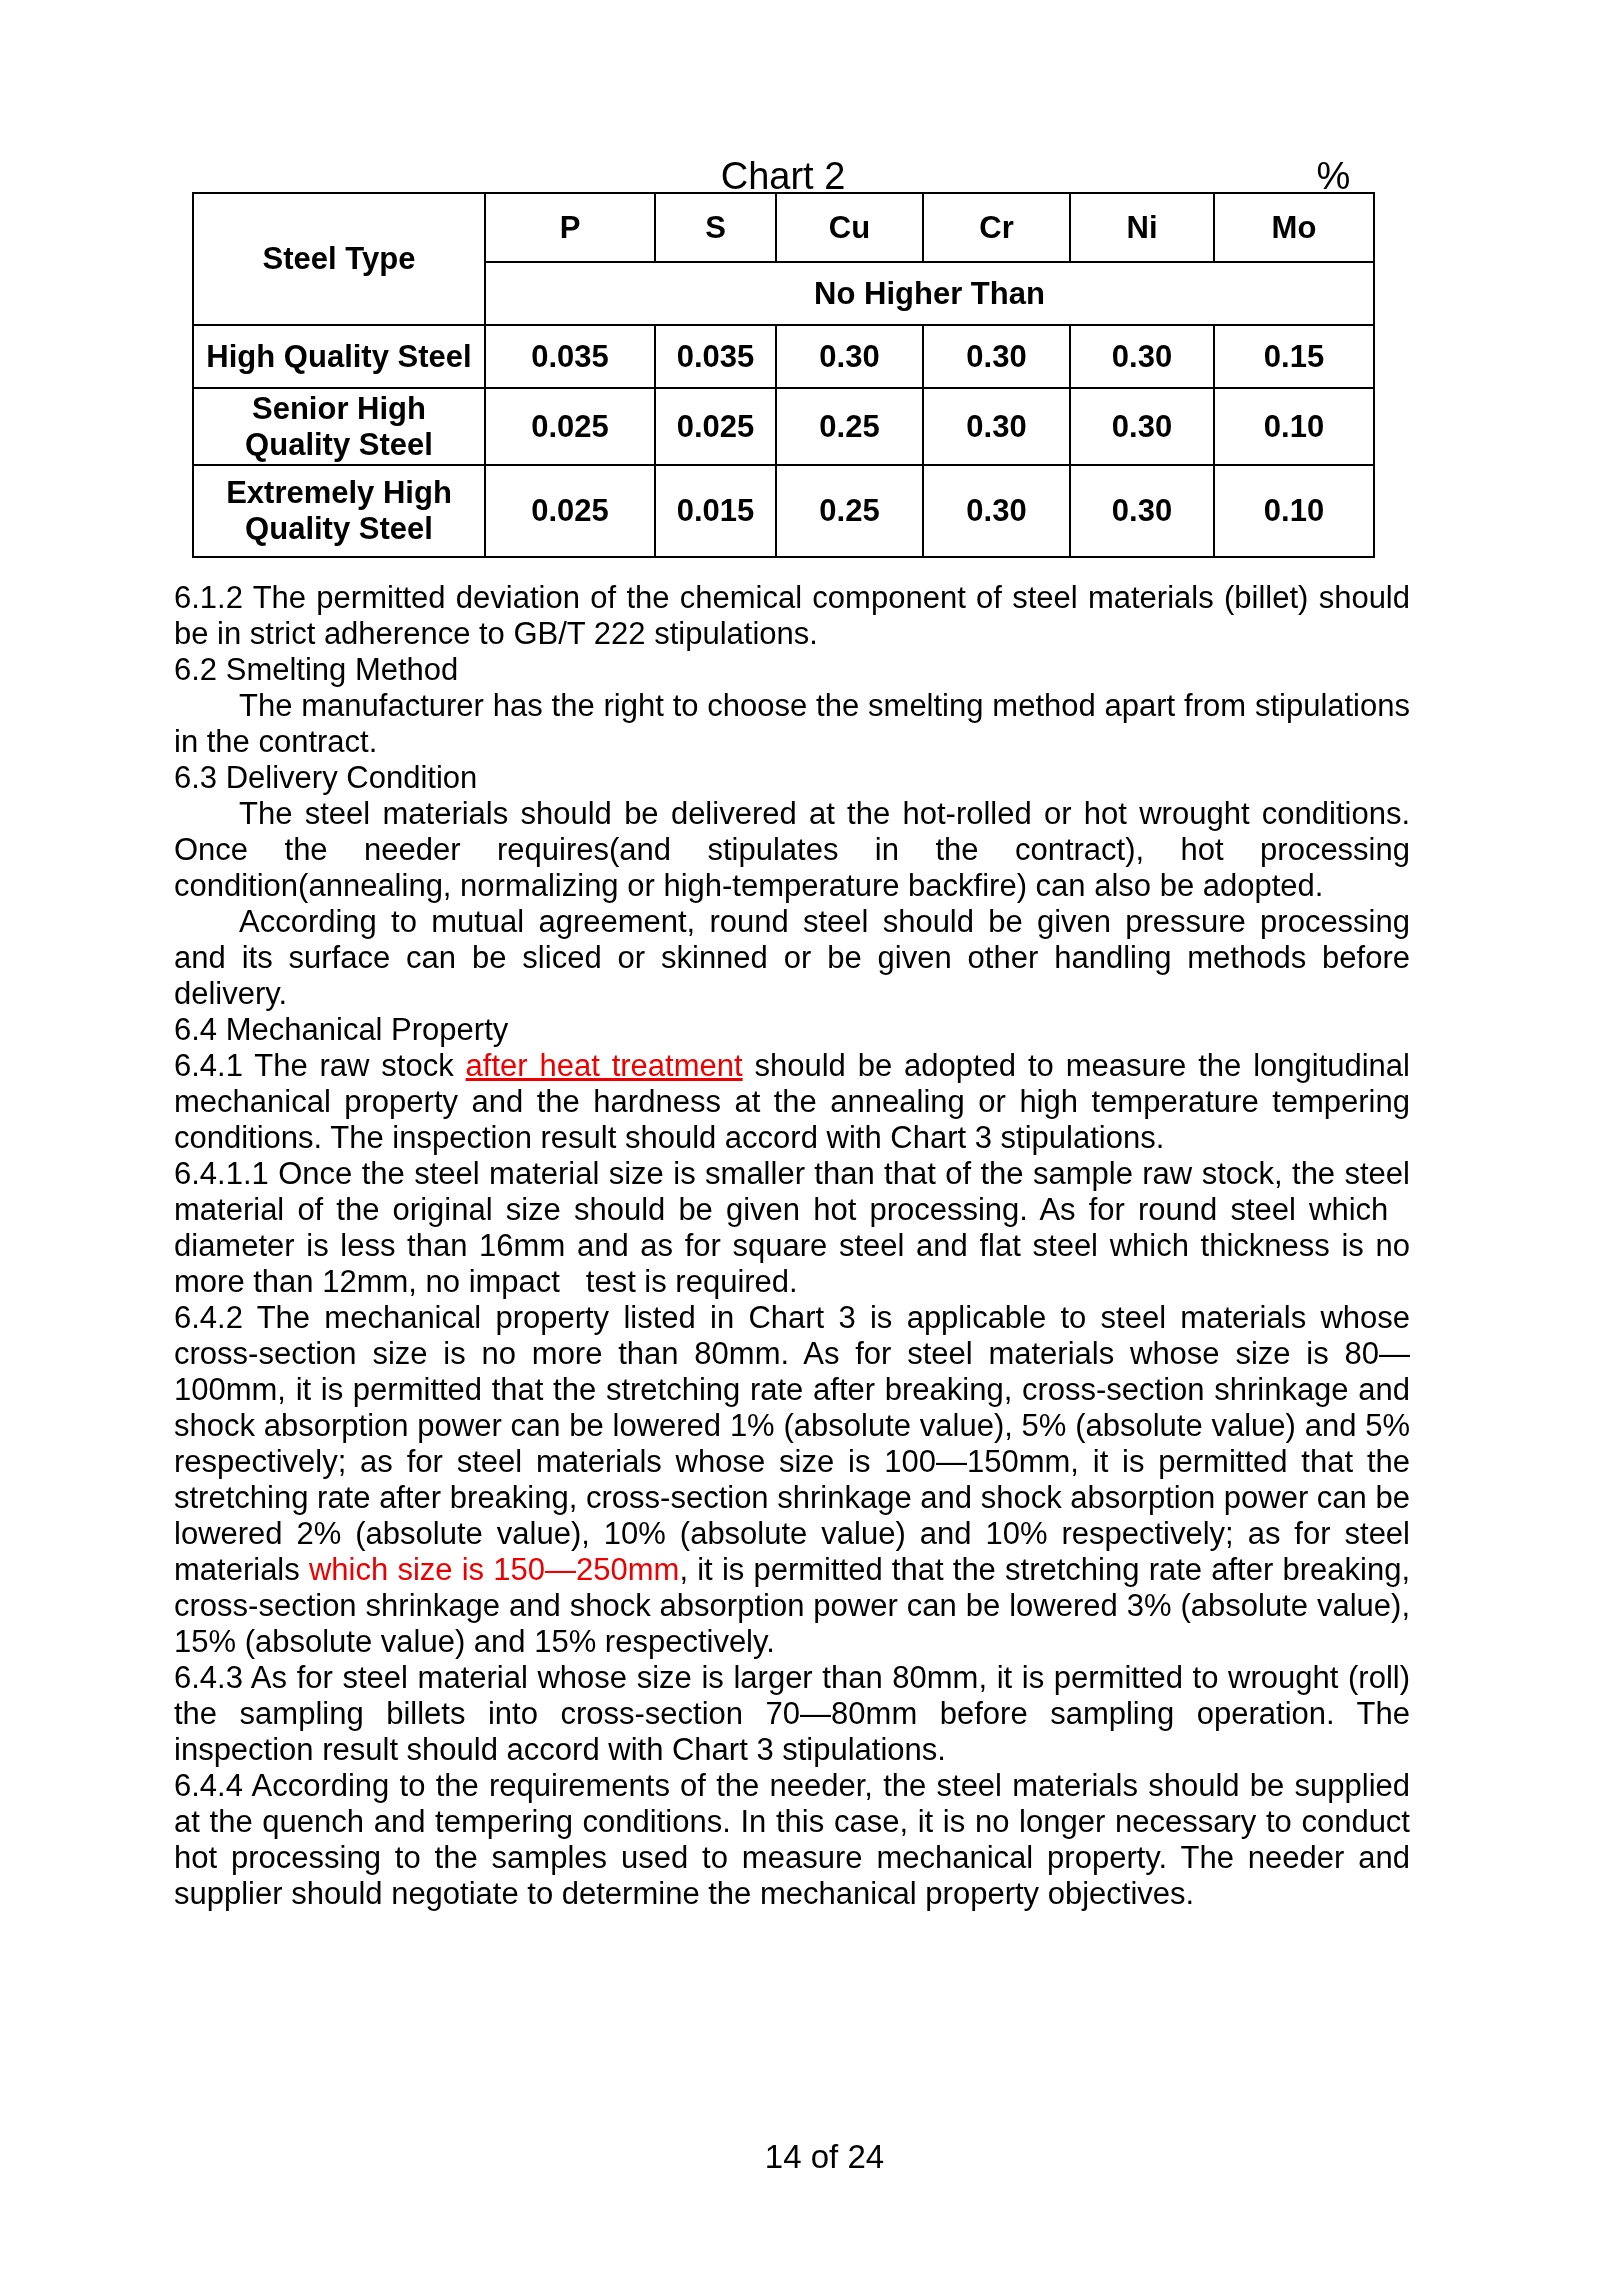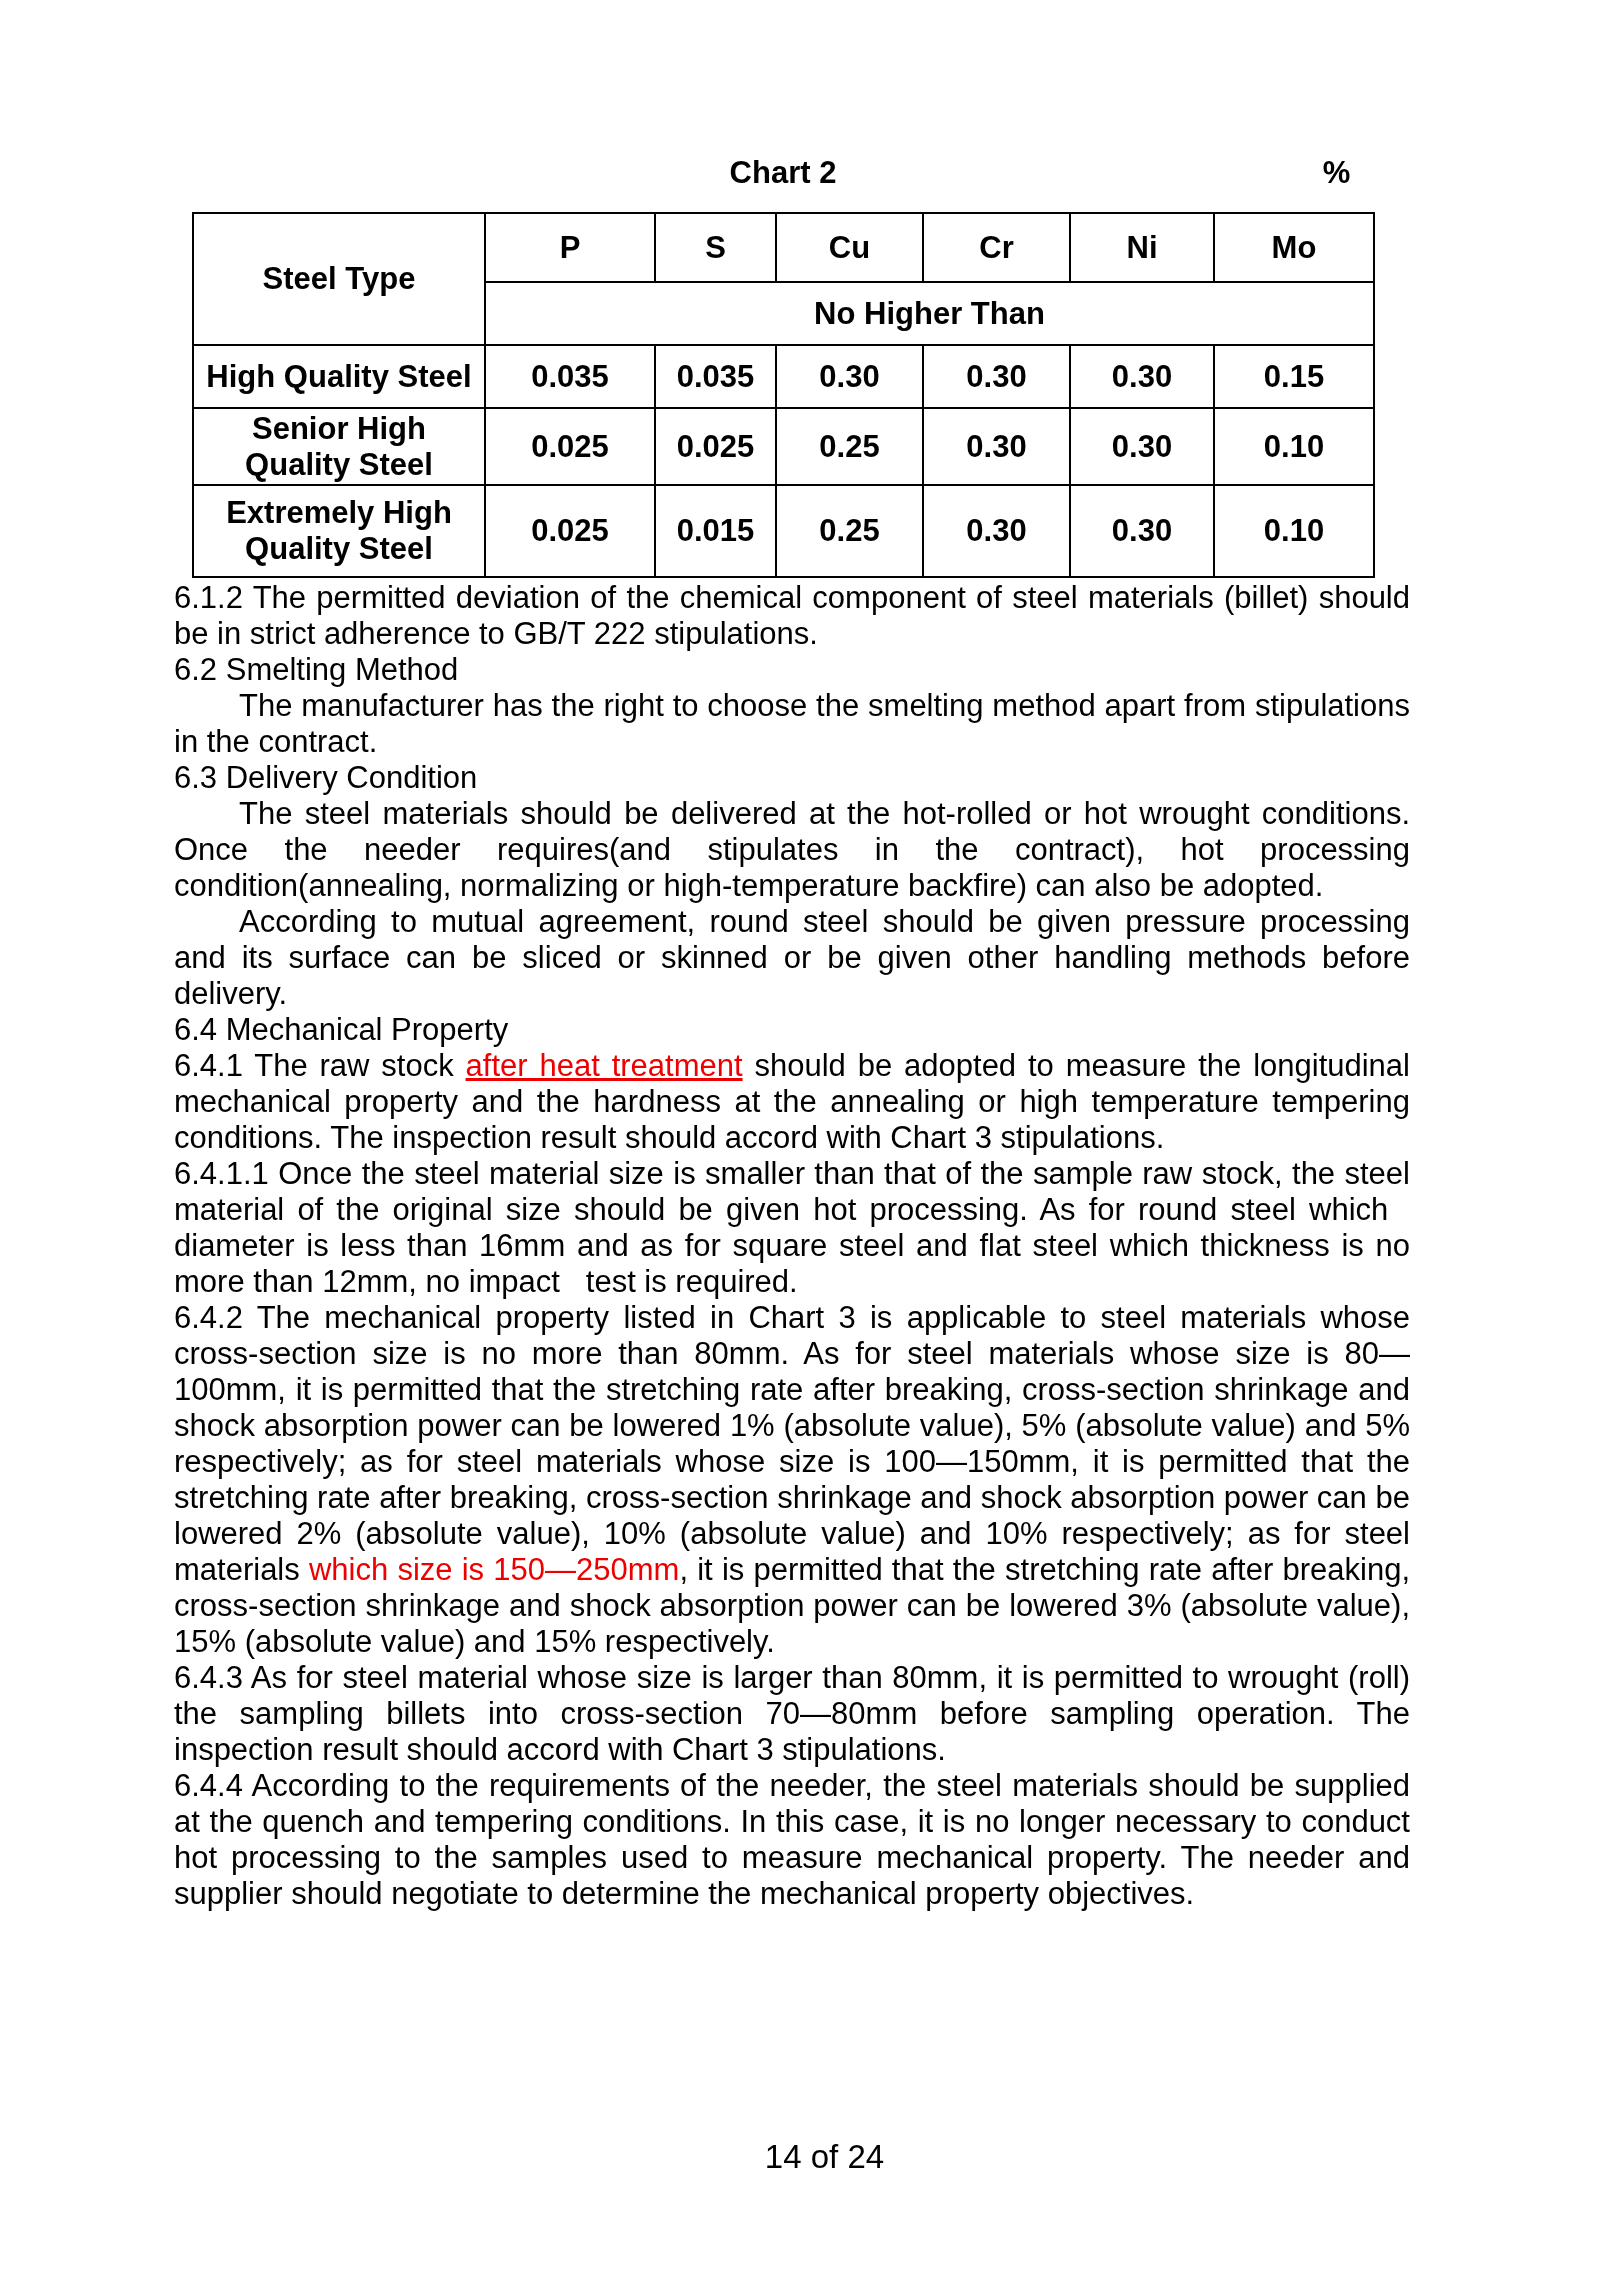--- a/index.html
+++ b/index.html
@@ -1,23 +1,23 @@
 <!DOCTYPE html>
 <html style="font-size:10.5px"><head>
 <meta charset="utf-8">
 <style>
   html, body { margin: 0; padding: 0; background: #ffffff; }
   body { width: 1623px; height: 2295px; position: relative; overflow: hidden;
          font-family: "Liberation Sans", sans-serif; color: #000; }
   .chart-caption { position: absolute; top: 152px; left: 192px; width: 1182px; height: 39px;
-                   font-weight: bold; font-size: 31px; }
+                   font-weight: normal; font-size: 38px; }
   .chart-caption .title { position: absolute; left: 0; right: 0; text-align: center; top: 2.6px; }
   .chart-caption .unit { position: absolute; right: 23.6px; top: 2.6px; }
   table.chem { position: absolute; top: 192px; left: 192px; width: 1182px; border-collapse: collapse;
-               table-layout: fixed; font-weight: bold; font-size: 31px; margin-top: 20px; }
+               table-layout: fixed; font-weight: bold; font-size: 31px; }
   table.chem td, table.chem th { border: 2.6px solid #000; text-align: center; vertical-align: middle;
                padding: 0; line-height: 1.15; font-weight: bold; }
   tr.h1 { height: 69px; }
   tr.h2 { height: 63px; }
   tr.r1 { height: 63px; padding-left: 34px; }
   tr.r2 { height: 77px; }
   tr.r3 { height: 92px; }
   .body-text { position: absolute; top: 580px; left: 174px; width: 1236px; font-size: 31px;
                line-height: 36px; }
   .body-text p { margin: 0; text-align: justify; text-align-last: left; }

